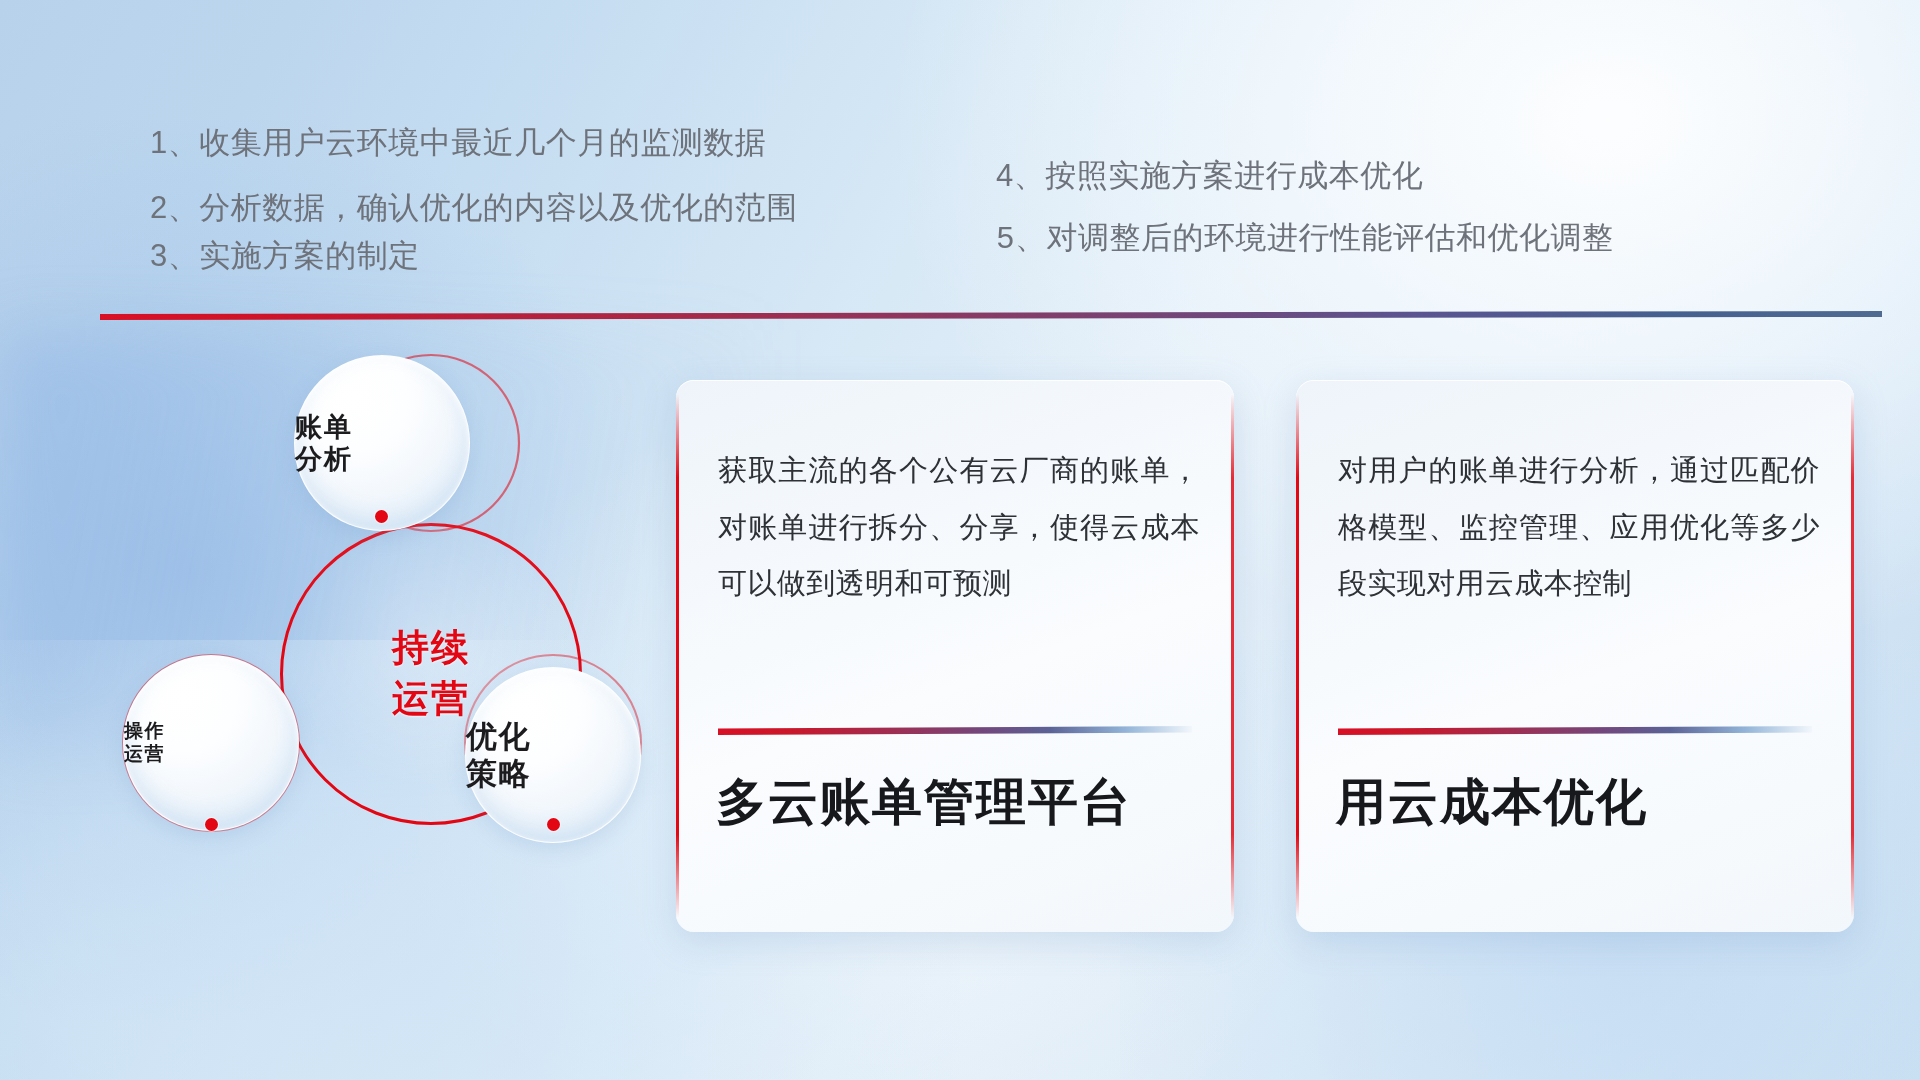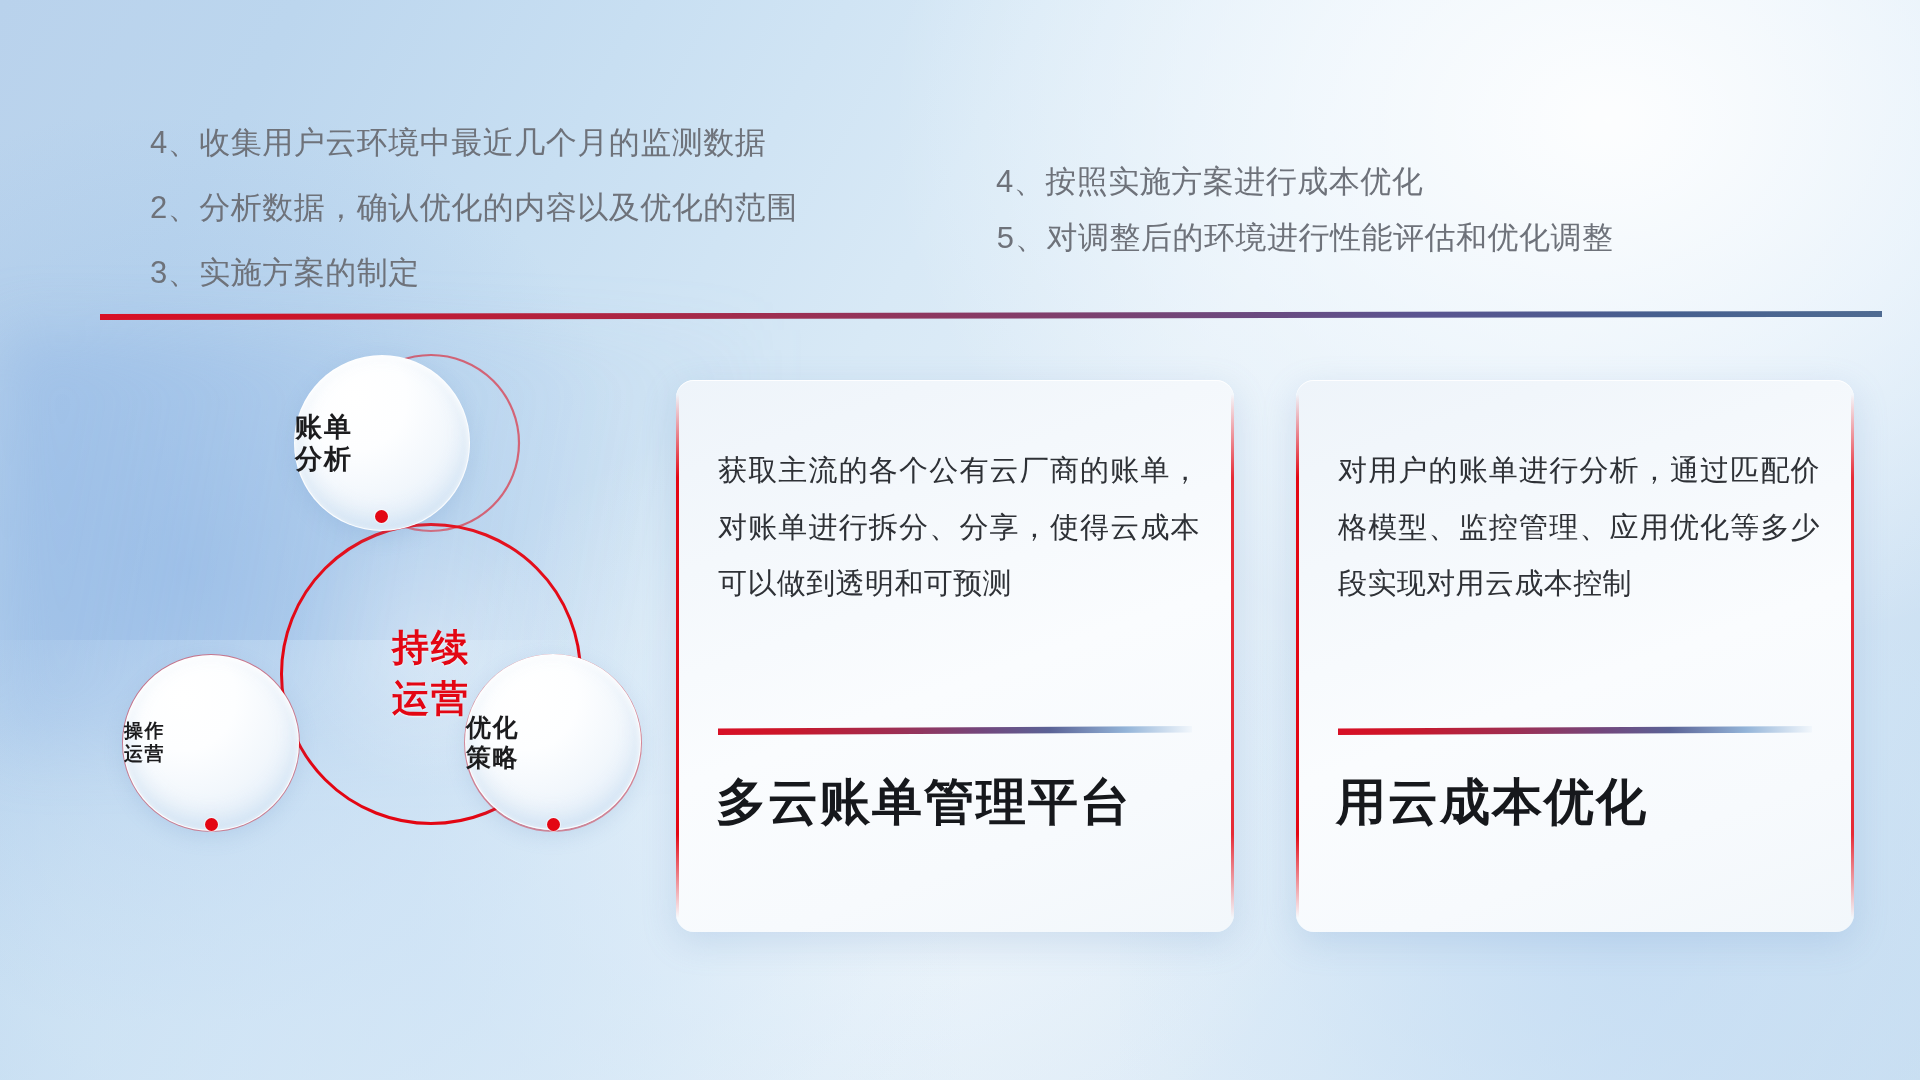--- a/index.html
+++ b/index.html
@@ -55,22 +55,22 @@
   .step{
     position:absolute;white-space:nowrap;
     color:#6e727a;
     font-size:31px;letter-spacing:.5px;
     font-family:"Liberation Sans","DejaVu Sans",sans-serif;
   }
   .col-a{left:150px;}
   .col-b{left:996px;}
   .r1{top:122px;}
   .r2{top:187px;}
-  .r3{top:252px;text-align:center;}
-  .b1{top:155px;margin-top:6px;}
+  .r3{top:235px;text-align:center;}
+  .b1{top:155px;}
   .b2{top:217px;font-family:Liberation Mono, monospace;}
 
   
   .top-rule{
     position:absolute;left:100px;top:311px;width:1782px;height:9px;
   }
   .top-rule .bar{
     position:absolute;left:0;top:0;width:100%;height:100%;
     background:linear-gradient(90deg,#d81026 0%,#cf1328 9%,#a52a4a 34%,#7b4170 56%,#5a5490 74%,#46608f 88%,#4f6b92 100%);
     clip-path:polygon(0 34%,100% 0,100% 66%,0 100%);
@@ -114,22 +114,22 @@
   }
   .bub-top{
     left:199px;top:0px;width:176px;height:176px;
     font-size:27px;letter-spacing:2px;
   }
   .bub-bl{
     left:28px;top:300px;width:176px;height:176px;
     font-size:19px;letter-spacing:1.5px;
   }
   .bub-br{
-    left:370px;top:299px;width:176px;height:176px;
-    font-size:25px;letter-spacing:1.5px;
+    left:370px;top:312px;width:176px;height:176px;
+    font-size:31px;letter-spacing:1.5px;
   }
   .bub-line{display:block;}
 
   .dot{
     position:absolute;width:13px;height:13px;border-radius:50%;
     background:#e30613;box-shadow:0 0 0 1px rgba(255,255,255,.55);
   }
   .dot-top{left:280px;top:155px;}
   .dot-bl{left:110px;top:463px;}
   .dot-br{left:452px;top:463px;}
@@ -189,21 +189,21 @@
 
   <div class="bg-base"></div>
   <div class="bg-glow-left"></div>
   <div class="bg-streak"></div>
   <div class="bg-glow-tr"></div>
   <div class="bg-glow-mid"></div>
   <div class="bg-glow-bl"></div>
   <div class="bg-glow-br"></div>
 
   <div class="steps">
-    <div class="step col-a r1">4、收集用户云环境中最近几个月的监测数据</div>
+    <div class="step col-a r1">1、收集用户云环境中最近几个月的监测数据</div>
     <div class="step col-a r2">2、分析数据，确认优化的内容以及优化的范围</div>
     <div class="step col-a r3">3、实施方案的制定</div>
     <div class="step col-b b1">4、按照实施方案进行成本优化</div>
     <div class="step col-b b2">5、对调整后的环境进行性能评估和优化调整</div>
   </div>
 
   <div class="top-rule">
     <div class="bar"></div>
   </div>
 

